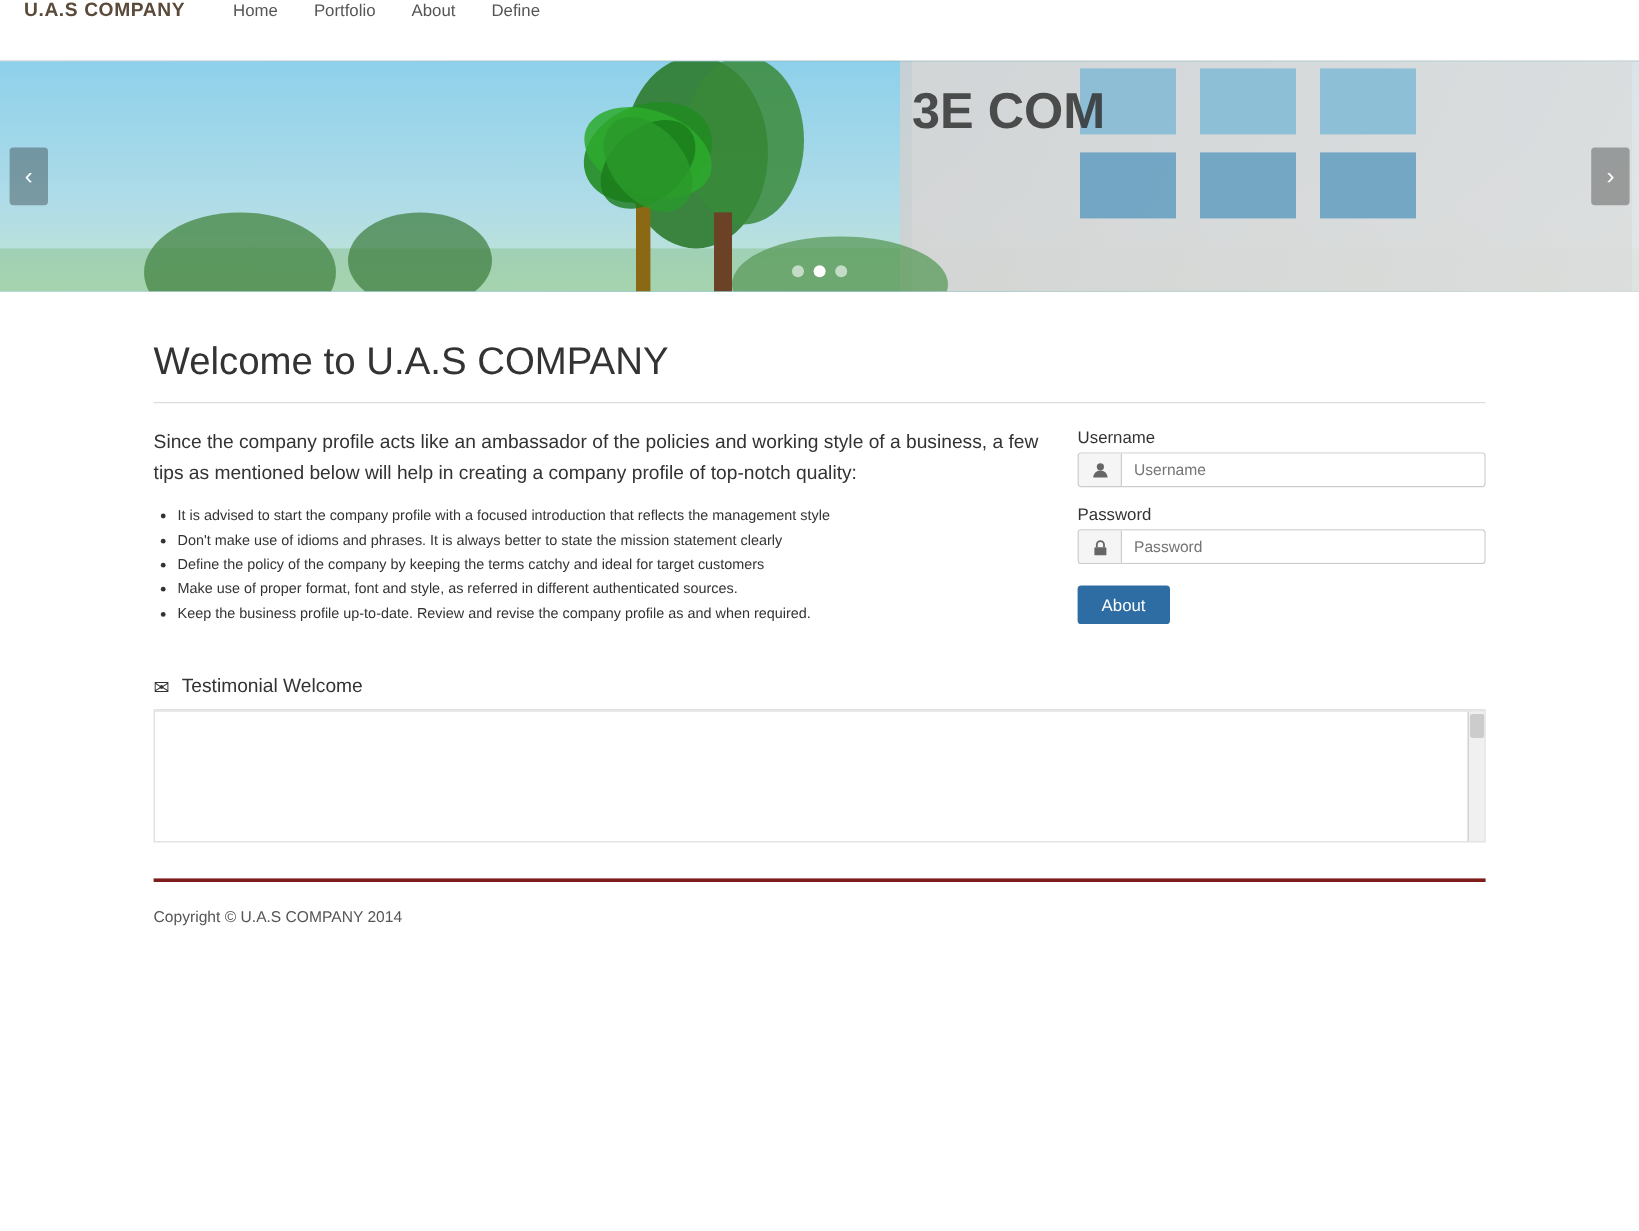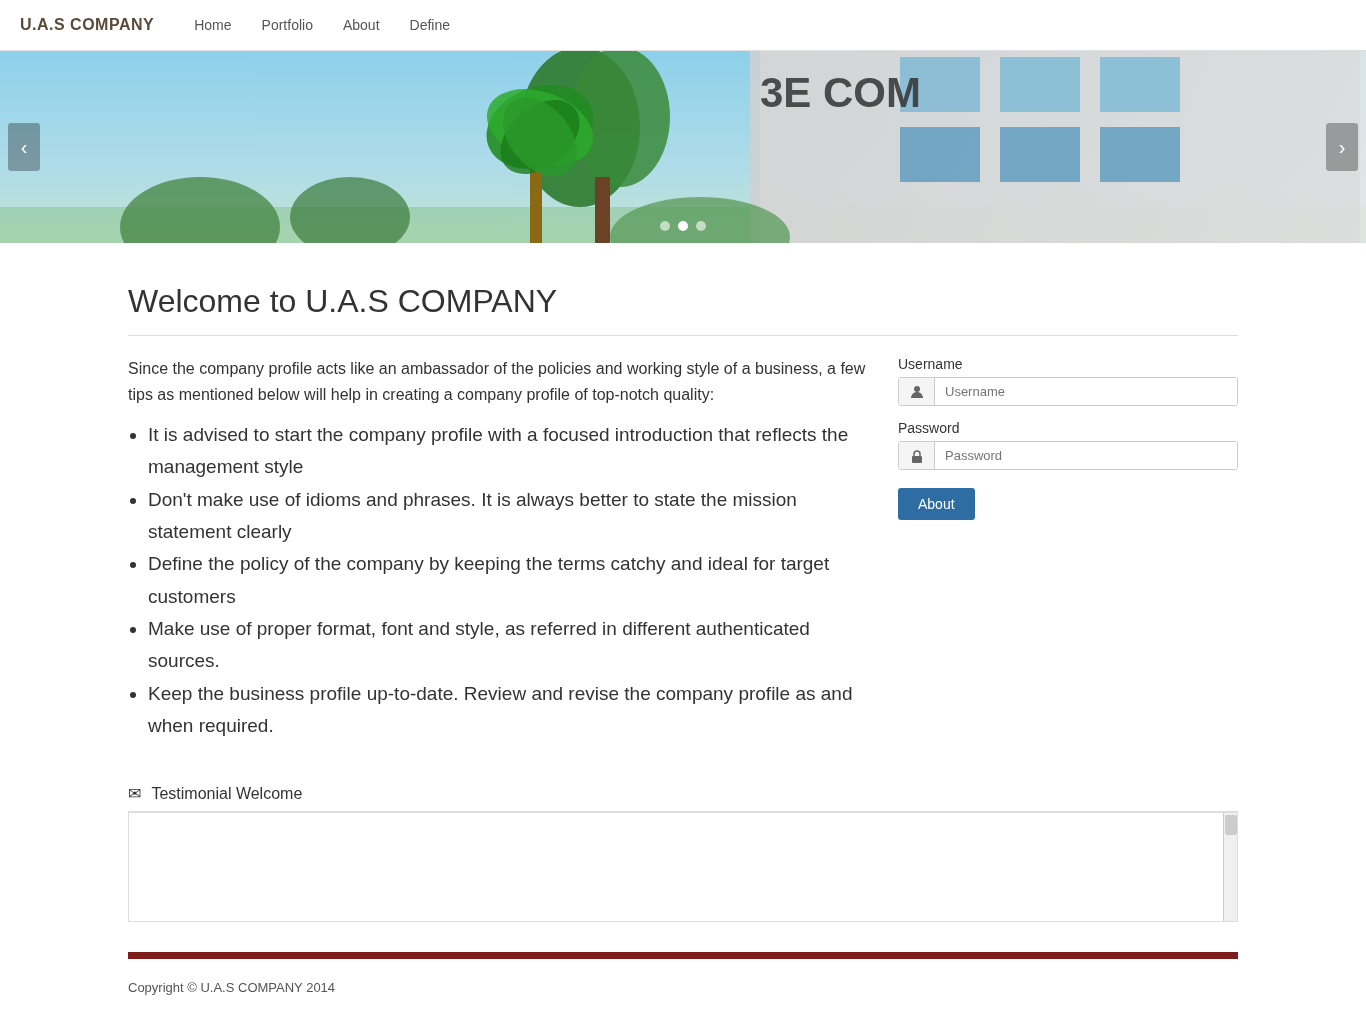--- a/index.html
+++ b/index.html
@@ -1,21 +1,20 @@
 <!DOCTYPE html>
 <html><head>
   <meta charset="utf-8">
   <style>
     * { box-sizing: border-box; margin: 0; padding: 0; }
     body { font-family: Arial, sans-serif; font-size: 14px; color: #333; background: #fff; }
 
     
     .navbar {
       display: flex;
-      align-items: center;
       padding: 0 20px;
       height: 51px;
       border-bottom: 1px solid #e0e0e0;
       background: #fff;
     }
     .navbar-brand {
       font-size: 16px;
       font-weight: bold;
       color: #5a4a3a;
       margin-right: 40px;
@@ -116,21 +115,21 @@
     .intro-text {
       font-size: 16px;
       line-height: 1.6;
       color: #333;
       margin-bottom: 12px;
     }
     .tips-list {
       margin: 0 0 12px 20px;
     }
     .tips-list li {
-      font-size: 19px;
+      font-size: 12px;
       line-height: 1.7;
       color: #333;
     }
     .closing-text {
       font-size: 13.5px;
       line-height: 1.6;
       color: #333;
     }
 
     
@@ -223,21 +222,21 @@
       height: 20px;
       background: #ccc;
       margin: 2px auto;
       border-radius: 2px;
     }
 
     
     .footer {
       margin-top: 30px;
       padding: 20px 0 15px;
-      border-top: 7px solid #7f1d1d;
+      border-top: 3px solid #7f1d1d;
     }
     .footer-text {
       font-size: 13px;
       color: #555;
     }
   </style>
 </head>
 <body>
 
 <nav class="navbar">

